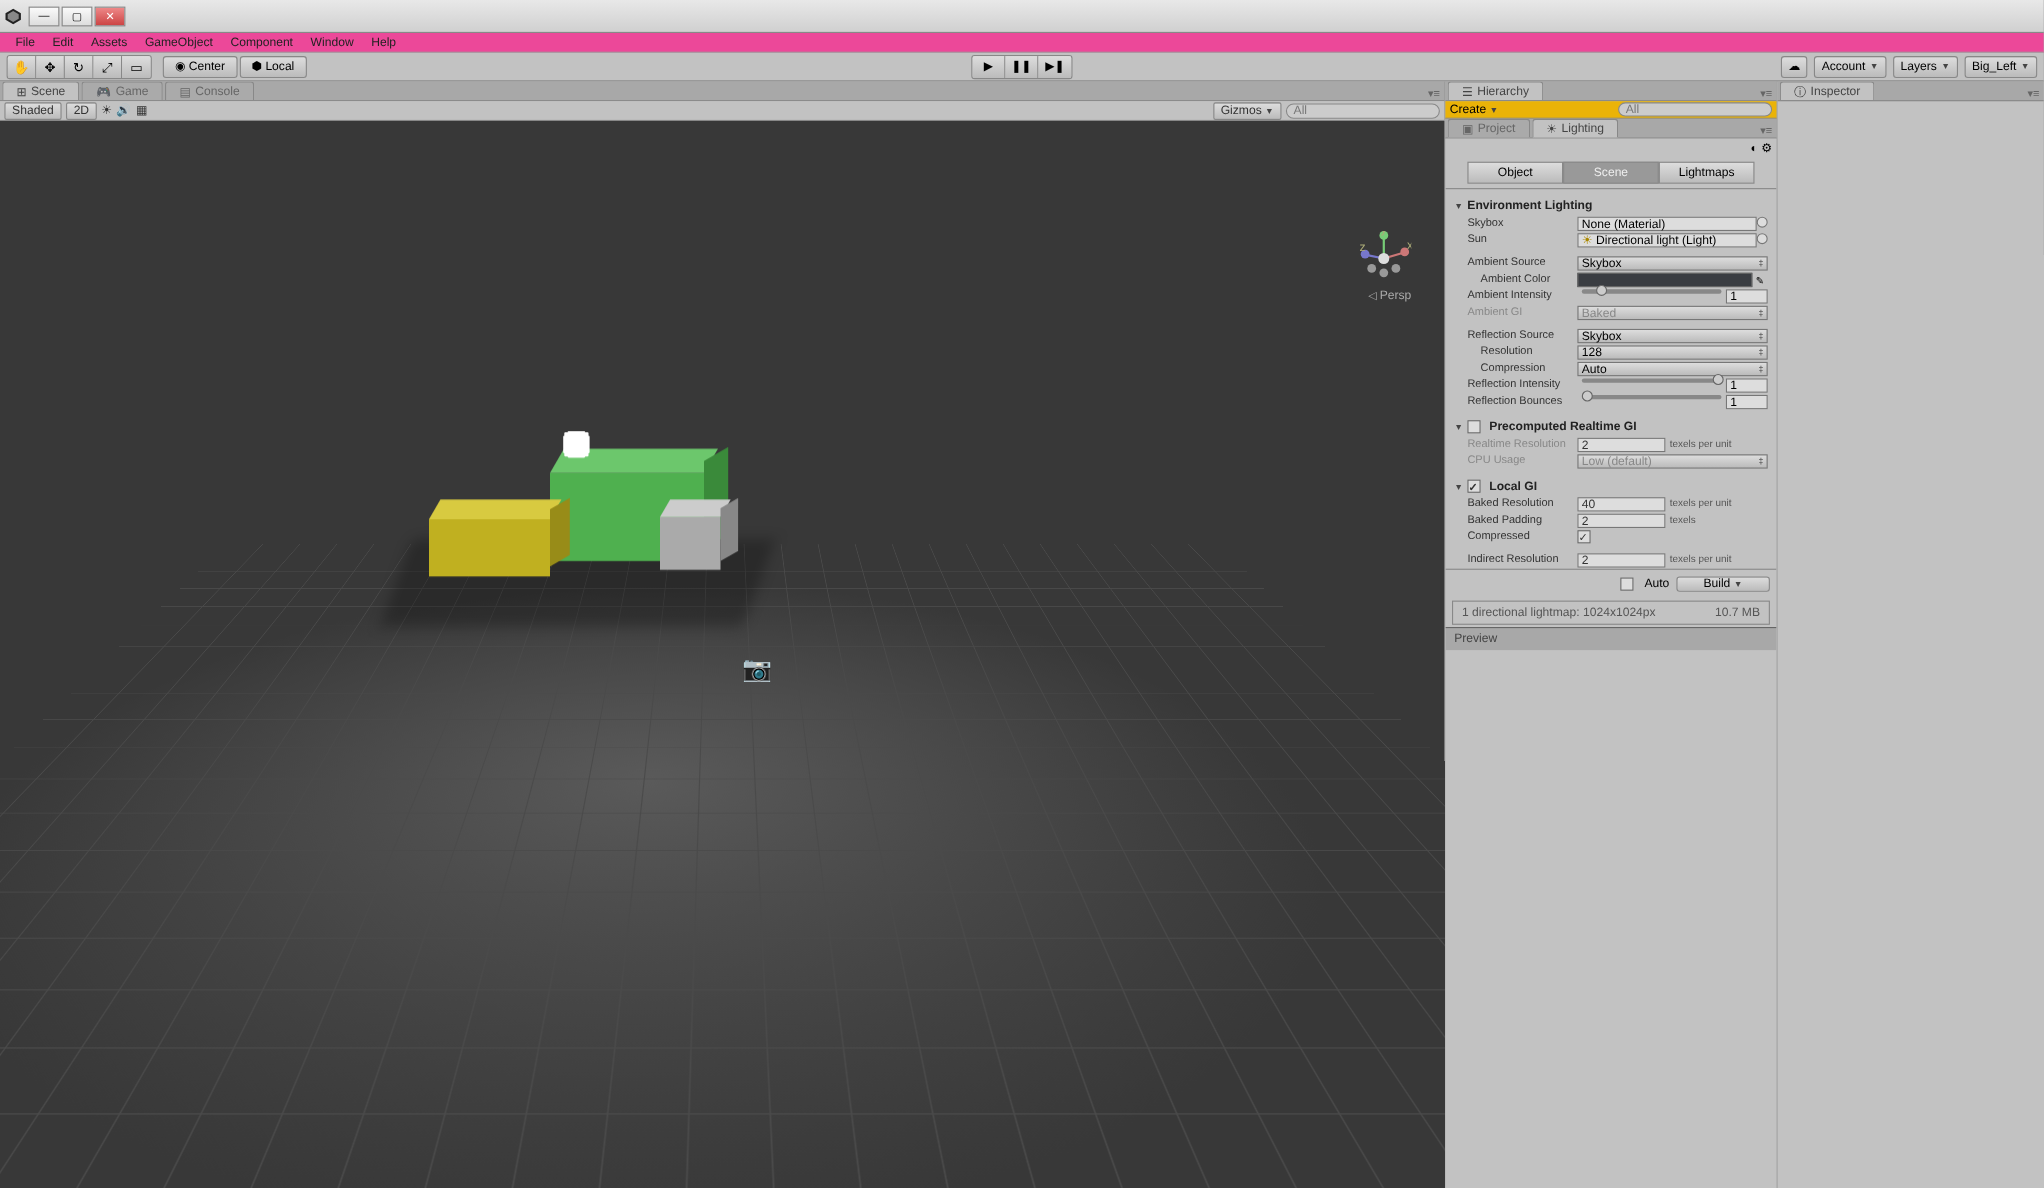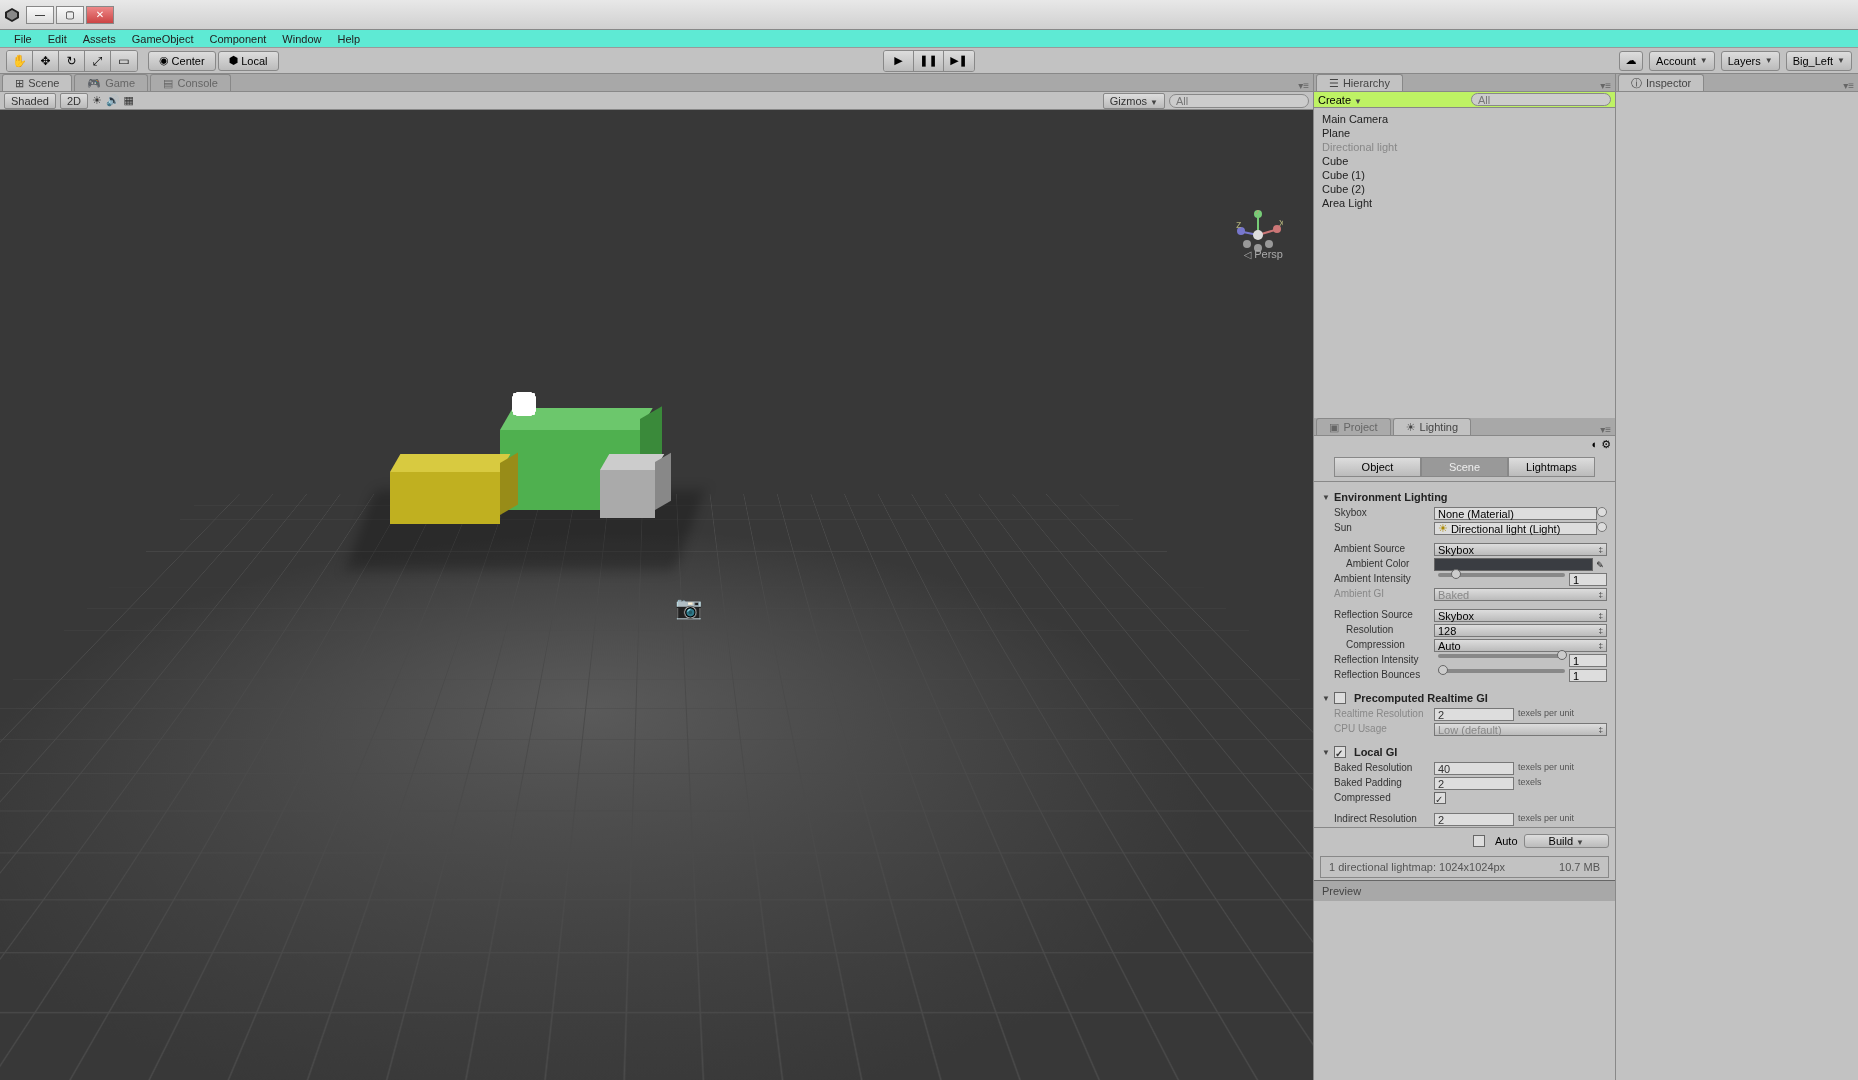--- a/index.html
+++ b/index.html
@@ -7,21 +7,21 @@
 
 
 .titlebar { height: 30px; background: linear-gradient(#e8e8e8, #d0d0d0); display: flex; align-items: center; padding: 0 4px; border-bottom: 1px solid #888; }
 .titlebar-icon { width: 16px; height: 16px; margin-right: 6px; }
 .titlebar-text { flex: 1; color: #333; }
 .win-controls { display: flex; gap: 2px; }
 .win-btn { width: 28px; height: 18px; border: 1px solid #888; background: linear-gradient(#fafafa,#ddd); display:flex; align-items:center; justify-content:center; font-size:10px; cursor:pointer; }
 .win-btn.close { background: linear-gradient(#e88,#c44); color:#fff; }
 
 
-.menubar { height: 18px; background: #5eead4; display: flex; align-items: center; padding: 0 6px; gap: 0; border-bottom: 1px solid #999; }
+.menubar { height: 18px; background: #ec4899; display: flex; align-items: center; padding: 0 6px; gap: 0; border-bottom: 1px solid #999; }
 .menubar span { padding: 2px 8px; color: #222; }
 
 
 .toolbar { height: 26px; background: #c2c2c2; display: flex; align-items: center; padding: 2px 6px; border-bottom: 1px solid #888; }
 .tool-group { display: flex; border: 1px solid #888; border-radius: 3px; overflow: hidden; margin-right: 6px; }
 .tool-btn { width: 26px; height: 20px; background: linear-gradient(#ddd,#bbb); border-right: 1px solid #888; display:flex; align-items:center; justify-content:center; font-size:12px; }
 .tool-btn:last-child { border-right: none; }
 .pivot-group { display:flex; gap:2px; margin-left:4px; }
 .pivot-btn { height: 20px; padding: 0 10px; background: linear-gradient(#ddd,#bbb); border:1px solid #888; border-radius:3px; display:flex; align-items:center; gap:3px; }
 .play-group { position:absolute; left:50%; transform:translateX(-50%); display:flex; border:1px solid #888; border-radius:3px; overflow:hidden; }
@@ -48,41 +48,41 @@
 .scene-ctrl .mini { padding:1px 6px; background:linear-gradient(#ddd,#bbb); border:1px solid #888; border-radius:2px; }
 .scene-ctrl .search { margin-left:auto; width:140px; height:14px; border:1px solid #888; border-radius:7px; padding:0 6px; background:#ccc; color:#777; font-size:9px; }
 
 
 .viewport { flex:1; background:#383838; position:relative; overflow:hidden; }
 .grid-floor { position:absolute; inset:0; background:
   repeating-linear-gradient(0deg, transparent, transparent 48px, #4a4a4a 48px, #4a4a4a 49px),
   repeating-linear-gradient(90deg, transparent, transparent 48px, #4a4a4a 48px, #4a4a4a 49px),
   radial-gradient(ellipse at 45% 55%, #5a5a5a 0%, #383838 55%); transform: perspective(900px) rotateX(55deg) translateY(80px); transform-origin: center 60%; }
 .widget-3d { position:absolute; top:100px; right:30px; width:50px; height:50px; }
-.persp-label { position:absolute; top:138px; right:30px; color:#aaa; font-size:10px; }
+.persp-label { position:absolute; top:153px; right:30px; color:#aaa; font-size:10px; }
 .cubes { position:absolute; left:390px; top:320px; width:280px; height:120px; }
 .shadow { position:absolute; left:-30px; top:60px; width:330px; height:80px; background: rgba(0,0,0,0.25); transform: skewX(-20deg); filter: blur(6px); }
 .cube { position:absolute; }
 .cube-green { left:110px; top:0; width:140px; height:80px; background:#4fb04f; }
 .cube-green::before { content:''; position:absolute; left:0; top:-22px; width:140px; height:22px; background:#6cc76c; transform: skewX(-30deg); transform-origin: bottom left; }
 .cube-green::after { content:''; position:absolute; right:-22px; top:-11px; width:22px; height:80px; background:#3a8a3a; transform: skewY(-30deg); transform-origin: top left; }
 .cube-yellow { left:0; top:42px; width:110px; height:52px; background:#c0b020; }
 .cube-yellow::before { content:''; position:absolute; left:0; top:-18px; width:110px; height:18px; background:#d8ca40; transform: skewX(-30deg); transform-origin: bottom left; }
 .cube-yellow::after { content:''; position:absolute; right:-18px; top:-9px; width:18px; height:52px; background:#988c18; transform: skewY(-30deg); transform-origin: top left; }
 .cube-gray { left:210px; top:40px; width:55px; height:48px; background:#aaa; }
 .cube-gray::before { content:''; position:absolute; left:0; top:-16px; width:55px; height:16px; background:#ccc; transform: skewX(-30deg); transform-origin: bottom left; }
 .cube-gray::after { content:''; position:absolute; right:-16px; top:-8px; width:16px; height:48px; background:#888; transform: skewY(-30deg); transform-origin: top left; }
 .light-icon { position:absolute; left:515px; top:285px; width:18px; height:18px; background:#fff; border-radius:2px; box-shadow: 0 0 0 1px #fff, 4px 0 0 -1px #fff, -4px 0 0 -1px #fff, 0 4px 0 -1px #fff, 0 -4px 0 -1px #fff, 3px 3px 0 -1px #fff, -3px 3px 0 -1px #fff, 3px -3px 0 -1px #fff, -3px -3px 0 -1px #fff; }
 .cam-icon { position:absolute; left:675px; top:485px; color:#fff; font-size:22px; }
 
 
 .hier-list { flex:1; background:#c2c2c2; padding:4px 8px; overflow:auto; }
 .hier-list div { padding:1px 0; color:#222; }
 .hier-list .dim { color:#888; }
-.create-bar { height:16px; background:#bef264; border-bottom:1px solid #888; display:flex; align-items:center; padding:0 4px; gap:4px; font-size:10px; }
+.create-bar { height:16px; background:#eab308; border-bottom:1px solid #888; display:flex; align-items:center; padding:0 4px; gap:4px; font-size:10px; }
 .create-bar .search { width:140px; height:13px; border:1px solid #888; border-radius:7px; padding:0 6px; background:#ccc; color:#777; font-size:9px; margin-left:auto; }
 
 
 .lighting { flex:1; background:#c2c2c2; overflow-y:auto; }
 .light-tabs { display:flex; border-bottom:1px solid #888; padding:4px 20px; gap:0; }
 .light-tab { flex:1; text-align:center; padding:3px 16px; border:1px solid #888; background:linear-gradient(#ddd,#bbb); }
 .light-tab.active { background:#999; color:#eee; }
 .section-hdr { padding:3px 8px; font-weight:bold; color:#222; border-top:6px solid transparent; display:flex; align-items:center; gap:4px; }
 .prop-row { display:flex; align-items:flex-start; padding:1px 8px 1px 20px; height:15px; }
 .prop-label { width:100px; color:#333; font-size:10px; }
@@ -234,29 +234,20 @@
       <div class="tab">
           <span>☰</span>
           <span>Hierarchy</span>
         </div>
       <div class="tab-opts">▾≡</div>
     </div>
     <div class="create-bar">
       <span><span>Create</span> <span class="arrow">▼</span></span>
       <div class="search"><span>All</span></div>
     </div>
-    <div class="hier-list" style="height:310px; flex:none;">
-      <div>Main Camera</div>
-      <div>Plane</div>
-      <div class="dim">Directional light</div>
-      <div>Cube</div>
-      <div>Cube (1)</div>
-      <div>Cube (2)</div>
-      <div>Area Light</div>
-    </div>
 
     <div class="tab-row">
       <div class="tab inactive">
           <span>▣</span>
           <span>Project</span>
         </div>
       <div class="tab">
           <span>☀</span>
           <span>Lighting</span>
         </div>

